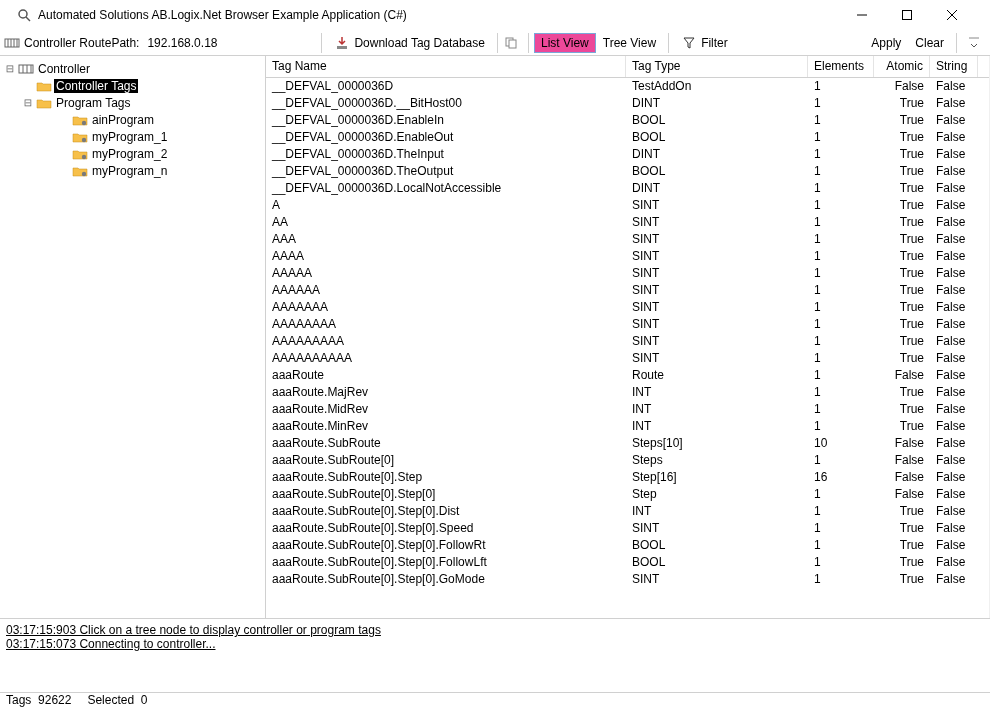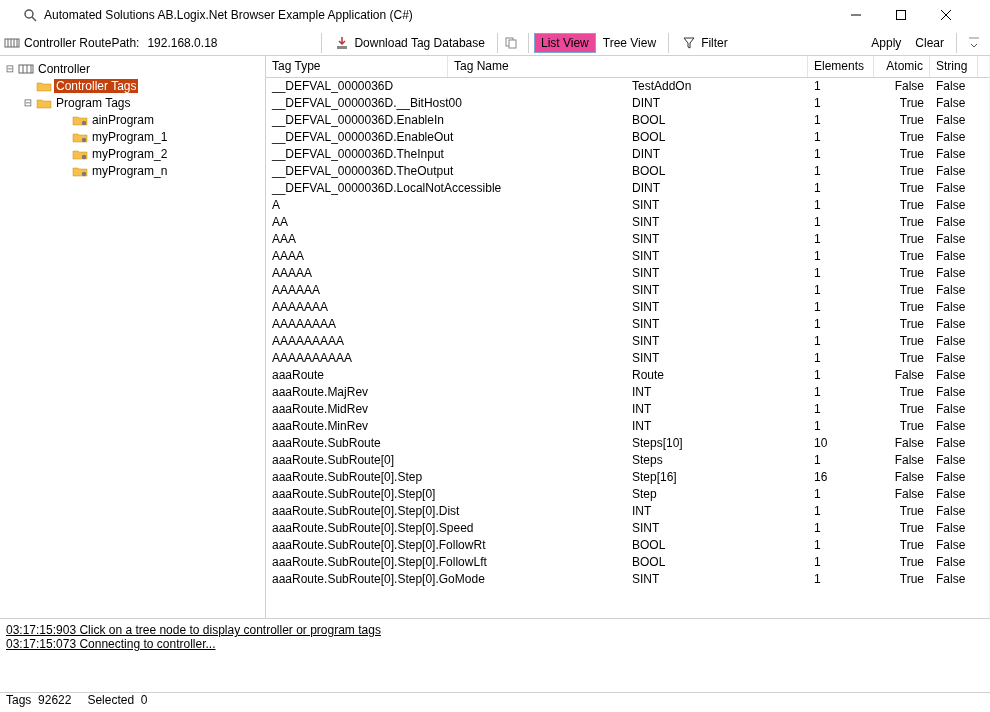--- a/index.html
+++ b/index.html
@@ -1,19 +1,19 @@
 <!DOCTYPE html>
 <html><head>
 <meta charset="utf-8">
 <style>
 * { box-sizing: border-box; margin: 0; padding: 0; font-family: "Segoe UI", Tahoma, sans-serif; font-size: 12px; }
 html, body { width: 990px; height: 712px; overflow: hidden; background: #fff; color: #000; }
 
 
-.titlebar { height: 30px; display: flex; align-items: center; padding: 0 22px; justify-content: center; }
+.titlebar { height: 30px; display: flex; align-items: center; padding: 0 16px; justify-content: center; }
 .titlebar .app-icon { width: 16px; height: 16px; margin-right: 6px; display: inline-flex; align-items: center; justify-content: center; }
 .titlebar .title { flex: 1; }
 .win-controls { display: flex; gap: 0; }
 .win-btn { width: 45px; height: 28px; display: flex; align-items: center; justify-content: center; }
 
 
 .toolbar { height: 26px; display: flex; align-items: center; padding: 0 4px; border-bottom: 1px solid #d0d0d0; }
 .tb-icon { width: 16px; height: 16px; margin-right: 4px; display: inline-flex; align-items: center; justify-content: center; }
 .tb-label { margin-right: 4px; }
 .tb-route { margin-right: 8px; padding-left: 4px; width: 120px; }
@@ -28,21 +28,21 @@
 .tree-pane { width: 266px; border-right: 1px solid #d0d0d0; padding: 4px 2px; overflow: auto; }
 .list-pane { flex: 1; display: flex; flex-direction: column; overflow: hidden; border-right: 1px solid #f0f0f0; }
 
 
 .tree ul { list-style: none; }
 .tree li { white-space: nowrap; }
 .tree .row { display: flex; align-items: center; height: 17px; }
 .tree .twig { width: 16px; text-align: center; color: #666; font-size: 10px; }
 .tree .node-icon { width: 16px; height: 16px; display: inline-flex; align-items: center; justify-content: center; margin-right: 2px; }
 .tree .label { padding: 0 2px; }
-.tree .label.selected { background: #c2410c; color: #fff; }
+.tree .label.selected { background: #000000; color: #fff; }
 .ind1 { padding-left: 18px; }
 .ind2 { padding-left: 36px; }
 
 
 .list-header { display: flex; height: 22px; background: #fff; border-bottom: 1px solid #d0d0d0; }
 .list-header .col { border-right: 1px solid #e4e4e4; padding: 3px 6px; white-space: nowrap; overflow: hidden; }
 .list-body { flex: 1; overflow-y: scroll; overflow-x: auto; }
 .list-row { display: flex; height: 17px; }
 .list-row .cell { padding: 1px 6px; white-space: nowrap; overflow: hidden; }
 .c-name   { width: 360px; }
@@ -245,22 +245,22 @@
                 </li>
               </ul>
           </li>
         </ul>
       </li>
     </ul>
   </div>
 
   <div class="list-pane">
     <div class="list-header">
+      <div class="col c-name">Tag Name</div>
       <div class="col c-type">Tag Type</div>
-      <div class="col c-name">Tag Name</div>
       <div class="col c-elem">Elements</div>
       <div class="col c-atomic">Atomic</div>
       <div class="col c-string">String</div>
     </div>
     <div class="list-body" id="list-body">
         <div class="list-row">
           <div class="cell c-name">__DEFVAL_0000036D</div>
           <div class="cell c-type">TestAddOn</div>
           <div class="cell c-elem">1</div>
           <div class="cell c-atomic">False</div>

